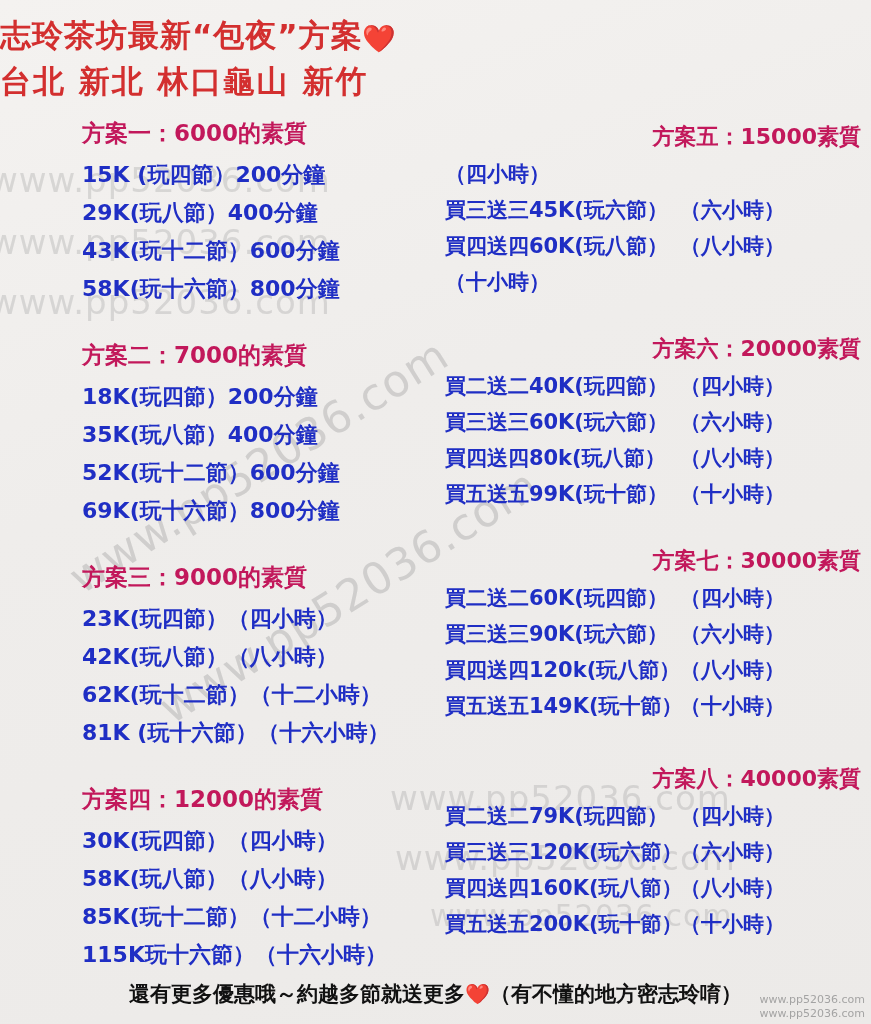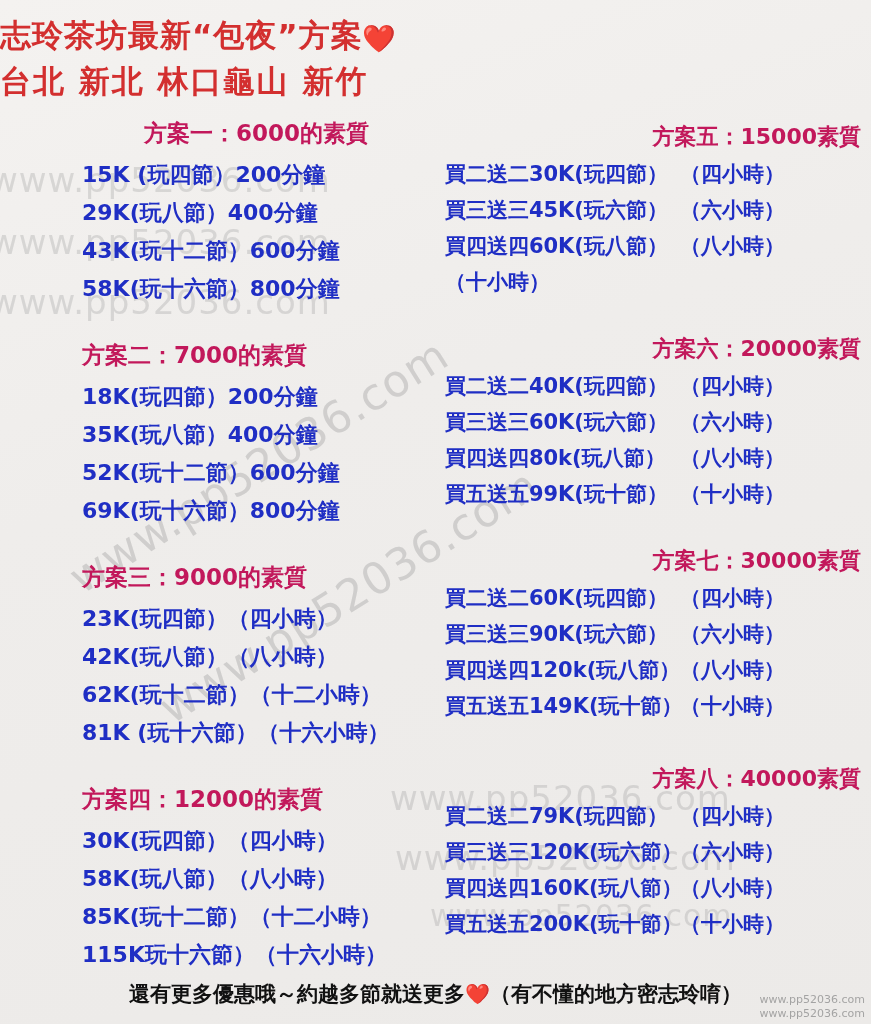--- a/index.html
+++ b/index.html
@@ -124,21 +124,21 @@
   .col-left .plan { margin-bottom: 28px; }
   .col-left .plan-head { margin-bottom: 4px; }
   .col-left .plan-row { line-height: 38px; font-size: 22px; }
   .col-left .plan-head { font-size: 23px; line-height: 38px; }
 
   .col-right .plan { margin-bottom: 30px; }
   .col-right .plan-row { line-height: 36px; font-size: 21px; }
   .col-right .plan-head { font-size: 22px; line-height: 38px; text-align: right; }
   .col-right .plan-row .c1 { width: 235px; }
 
-  .col-left .p1 { margin-top: 2px; text-align: center; }
+  .col-left .p1 { margin-top: 2px; }
   .col-right .p5 { margin-top: 6px; }
   .col-left .p2 { margin-top: 16px; }
   .col-right .p6 { margin-top: 30px; }
   .col-left .p3 { margin-top: 16px; }
   .col-right .p7 { margin-top: 30px; }
   .col-left .p4 { margin-top: 24px; }
   .col-right .p8 { margin-top: 36px; }
 
   .footer {
     position: absolute;
@@ -249,21 +249,20 @@
             </div>
         </div>
 
       </div>
 
       <div class="col col-right">
 
         <div class="plan p5">
           <div class="plan-head">方案五：15000素質</div>
           <div class="plan-row">
-              <span class="c1">買二送二30K(玩四節）</span>
               <span class="c2">（四小時）</span>
             </div>
           <div class="plan-row">
               <span class="c1">買三送三45K(玩六節）</span>
               <span class="c2">（六小時）</span>
             </div>
           <div class="plan-row">
               <span class="c1">買四送四60K(玩八節）</span>
               <span class="c2">（八小時）</span>
             </div>

